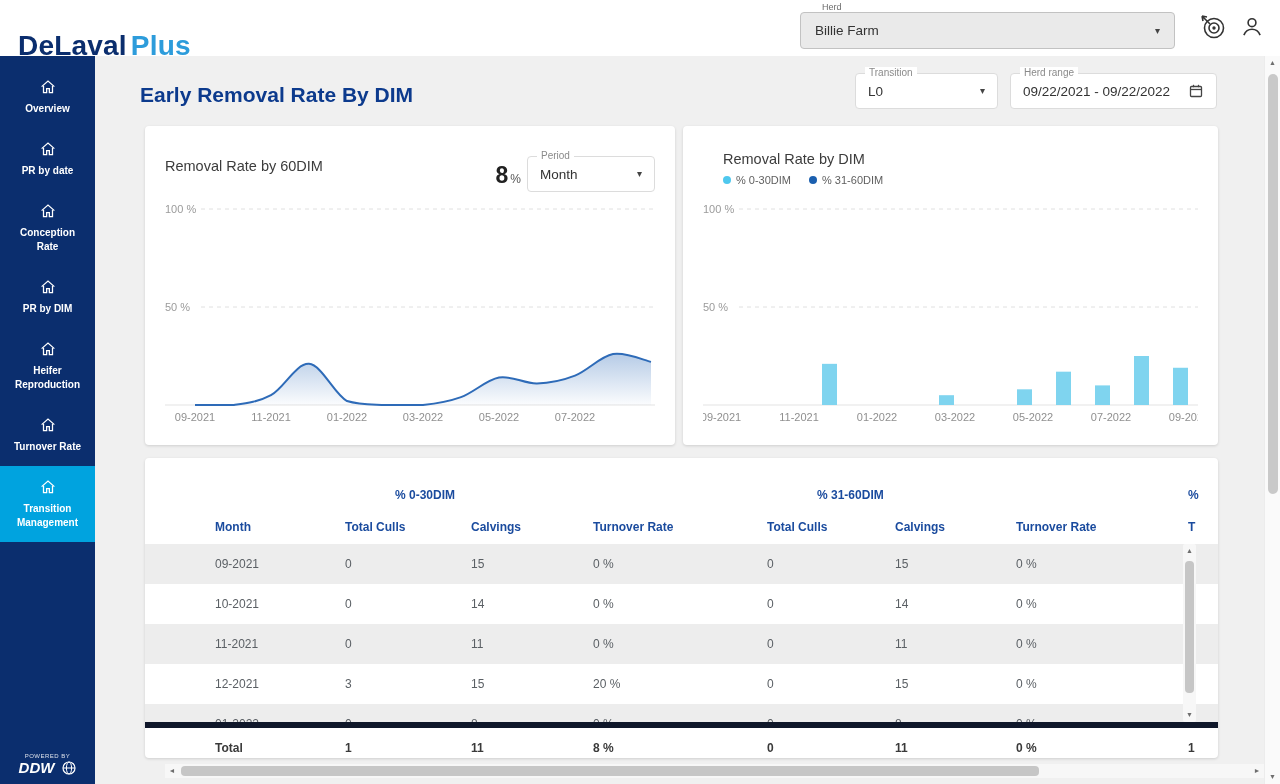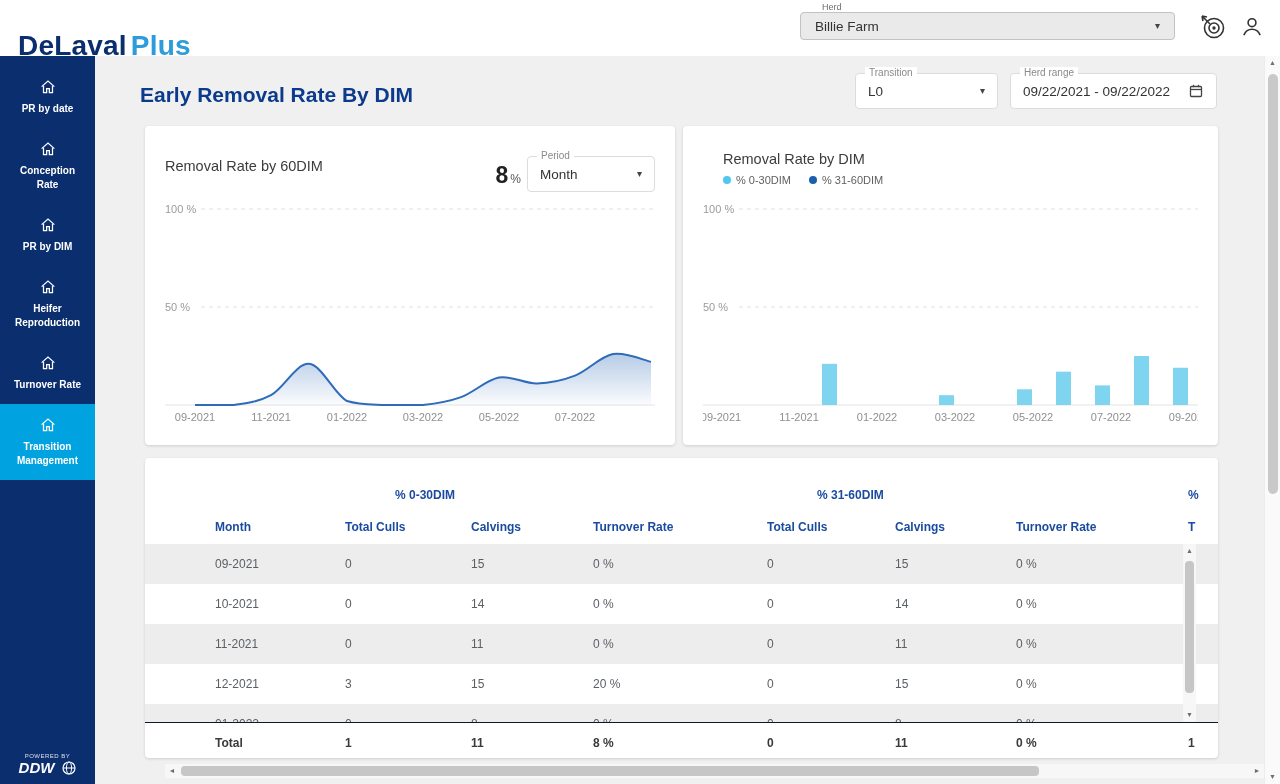--- a/index.html
+++ b/index.html
@@ -4,21 +4,21 @@
 <style>
   * { margin:0; padding:0; box-sizing:border-box; }
   html,body { width:1280px; height:784px; font-family:"Liberation Sans", sans-serif; background:#fff; }
   .screen { position:relative; width:1280px; height:784px; overflow:hidden; background:#F0F0F0; }
 
   
   .topbar { position:absolute; left:0; top:0; width:1280px; height:56px; background:#fff; z-index:6; }
   .logo { position:absolute; left:18px; top:30px; font-size:28px; font-weight:bold; letter-spacing:.2px; }
   .logo .p1 { color:#0B2E6E; } .logo .p2 { color:#2D9CDB; margin-left:4px; }
   .herd-label { position:absolute; left:822px; top:2px; font-size:9px; color:#6d6d6d; z-index:2;}
-  .herd-select { position:absolute; left:800px; top:12px; width:375px; height:28px; background:#EAEAEA;
+  .herd-select { position:absolute; left:800px; top:12px; width:375px; height:37px; background:#EAEAEA;
     border:1px solid #C2C2C2; border-radius:4px; display:flex; align-items:center; justify-content:space-between;
     padding:0 14px; font-size:14px; color:#2f2f2f; cursor:pointer; }
   .icon-btn { position:absolute; top:14px; width:28px; height:28px; background:none; border:none; cursor:pointer; }
   .icon-btn.goals { left:1199px; } .icon-btn.account { left:1238px; }
   .chev { font-size:10px; color:#444; line-height:1; }
 
   
   .sidebar { position:absolute; left:0; top:56px; width:95px; height:728px; background:#0B2E6E; z-index:5; }
   .nav { display:flex; flex-direction:column; padding-top:10px; }
   .nav-item { display:flex; flex-direction:column; align-items:center; gap:6px; padding:12px 4px; color:#fff; cursor:pointer; }
@@ -52,21 +52,21 @@
   .big-val .unit { font-size:12px; font-weight:normal; color:#555; margin-left:2px; }
   .legend { position:absolute; left:40px; top:48px; display:flex; gap:18px; align-items:center; }
   .legend-item { display:flex; align-items:center; gap:5px; font-size:11px; color:#5f5f5f; }
   .legend-dot { width:8px; height:8px; border-radius:50%; display:inline-block; }
   .chart-svg { position:absolute; left:20px; top:62px; }
 
   
   .tbl-wrap { position:absolute; left:0; width:1073px; overflow:hidden; }
   .tw-head { top:22px; height:64px; }
   .tw-body { top:86px; height:178px; }
-  .tw-total{ top:264px; height:36px; border-top:1px solid #0f172a; }
+  .tw-total{ top:264px; height:36px; border-top:6px solid #0f172a; }
   table.tbl { width:1343px; table-layout:fixed; border-collapse:collapse; }
   .tbl th, .tbl td { text-align:left; white-space:nowrap; overflow:hidden; font-size:12px; }
   .tbl th:first-child, .tbl td:first-child { padding-left:70px; }
   .grp { height:30px; color:#1A4B9E; font-weight:bold; }
   .grp-span { padding-left:50px; }
   .colh { height:34px; color:#1A4B9E; font-weight:bold; border-bottom:1px solid #E0E0E0; }
   .tbl tbody tr { height:40px; }
   .tw-body tbody tr:nth-child(odd) { background:#EDEDED; }
   .tbl td { color:#5A5F64; }
   .tw-total td { font-weight:bold; color:#3a3a3a; height:35px; }
@@ -109,20 +109,27 @@
     <button class="icon-btn account">
       <svg width="26" height="26" viewBox="0 0 24 24">
         <circle cx="12" cy="8" r="3.6" fill="none" stroke="#333" stroke-width="1.5"></circle>
         <path d="M4.5 19.5 c1.6-3.8 4.3-5.4 7.5-5.4 s5.9 1.6 7.5 5.4" fill="none" stroke="#333" stroke-width="1.5"></path>
       </svg>
     </button>
   </header>
 
   <aside class="sidebar">
     <nav class="nav">
+        <div class="nav-item">
+          <svg class="nav-ico" width="18" height="18" viewBox="0 0 24 24">
+            <path d="M3.5 11.5 L12 4 L20.5 11.5" fill="none" stroke="#fff" stroke-width="1.7"></path>
+            <path d="M6 10.2 V19.5 H10.2 V14.2 H13.8 V19.5 H18 V10.2" fill="none" stroke="#fff" stroke-width="1.7"></path>
+          </svg>
+          <span class="nav-label">Overview</span>
+        </div>
         <div class="nav-item">
           <svg class="nav-ico" width="18" height="18" viewBox="0 0 24 24">
             <path d="M3.5 11.5 L12 4 L20.5 11.5" fill="none" stroke="#fff" stroke-width="1.7"></path>
             <path d="M6 10.2 V19.5 H10.2 V14.2 H13.8 V19.5 H18 V10.2" fill="none" stroke="#fff" stroke-width="1.7"></path>
           </svg>
           <span class="nav-label">PR by date</span>
         </div>
         <div class="nav-item">
           <svg class="nav-ico" width="18" height="18" viewBox="0 0 24 24">
             <path d="M3.5 11.5 L12 4 L20.5 11.5" fill="none" stroke="#fff" stroke-width="1.7"></path>

